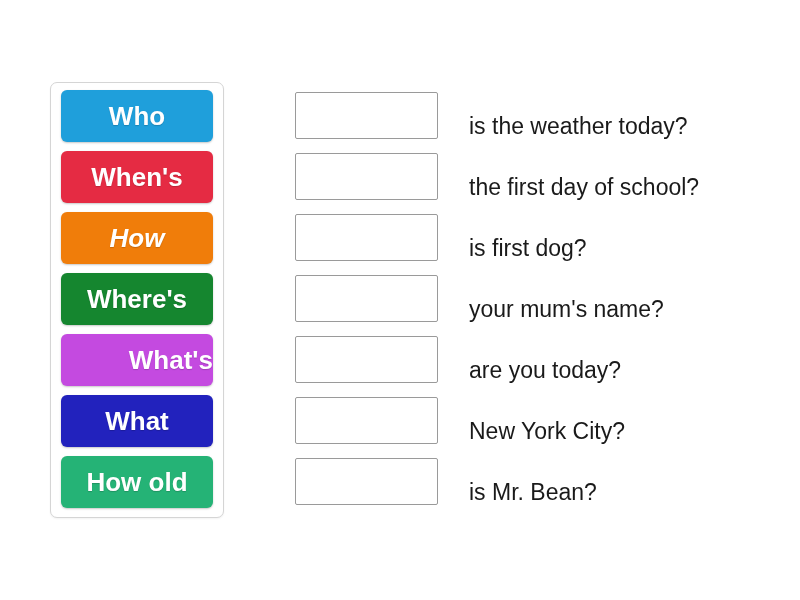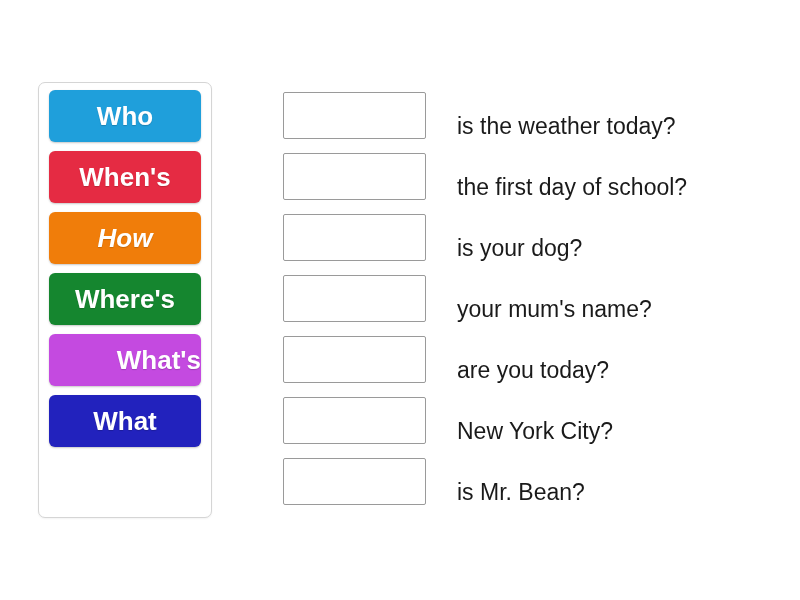--- a/index.html
+++ b/index.html
@@ -11,21 +11,21 @@
     width: 800px;
     height: 600px;
     background: #ffffff;
     font-family: "Liberation Sans", "DejaVu Sans", sans-serif;
     overflow: hidden;
     position: relative;
   }
 
   #activity {
     position: absolute;
-    left: 0;
+    left: 12px;
     top: 0;
     width: 652px;
     height: 600px;
   }
 
   
   #tile-tray {
     position: absolute;
     left: 38px;
     top: 82px;
@@ -128,20 +128,23 @@
     </div>
 
     <div class="tile" style="background-color: rgb(196, 74, 224); justify-content: flex-end;">
       <span class="tile-label">What's</span>
     </div>
 
     <div class="tile" style="background-color: rgb(34, 34, 189);">
       <span class="tile-label">What</span>
     </div>
 
+    <div class="tile" style="background-color: rgb(37, 179, 118);">
+      <span class="tile-label">How old</span>
+    </div>
 
   </div>
 
   <div id="dropzone-column">
     <div class="dropzone"></div>
     <div class="dropzone"></div>
     <div class="dropzone"></div>
     <div class="dropzone"></div>
     <div class="dropzone"></div>
     <div class="dropzone"></div>
@@ -149,21 +152,21 @@
   </div>
 
   <div id="question-column">
     <div class="question-line">
       <span class="question-text">is the weather today?</span>
     </div>
     <div class="question-line">
       <span class="question-text">the first day of school?</span>
     </div>
     <div class="question-line">
-      <span class="question-text">is your dog?</span>
+      <span class="question-text">is first dog?</span>
     </div>
     <div class="question-line">
       <span class="question-text">your mum's name?</span>
     </div>
     <div class="question-line">
       <span class="question-text">are you today?</span>
     </div>
     <div class="question-line">
       <span class="question-text">New York City?</span>
     </div>

